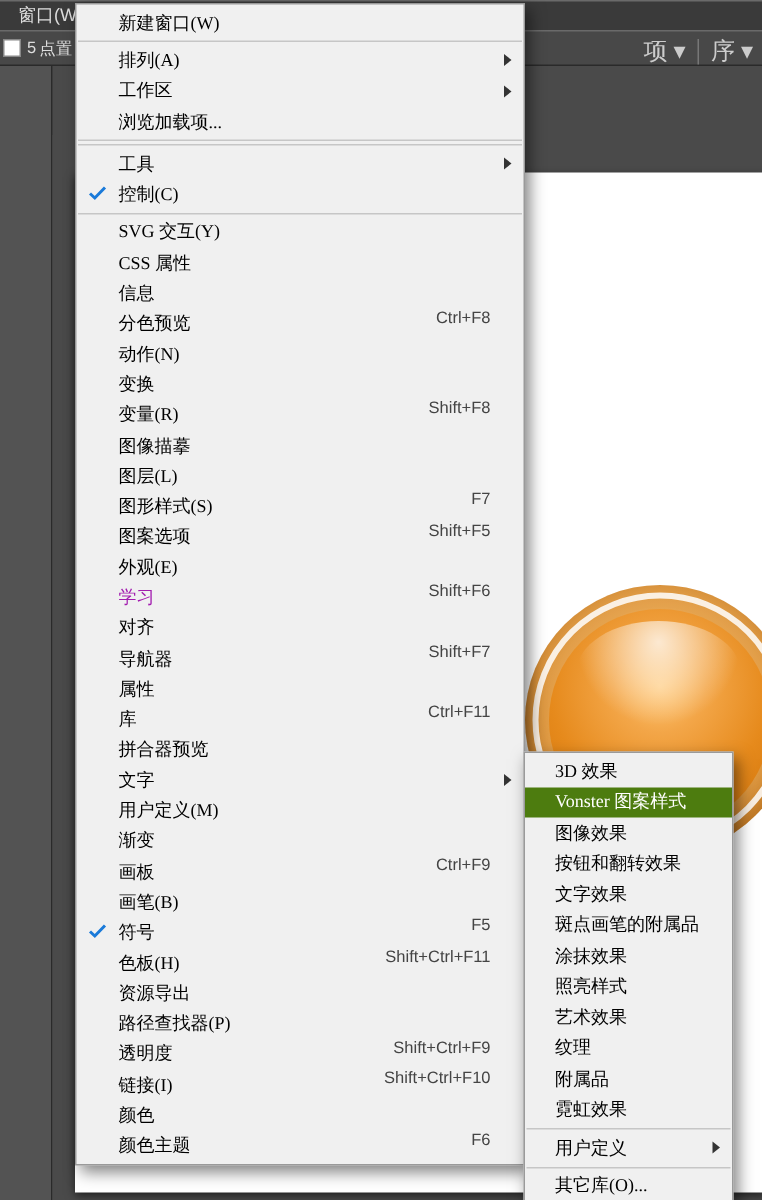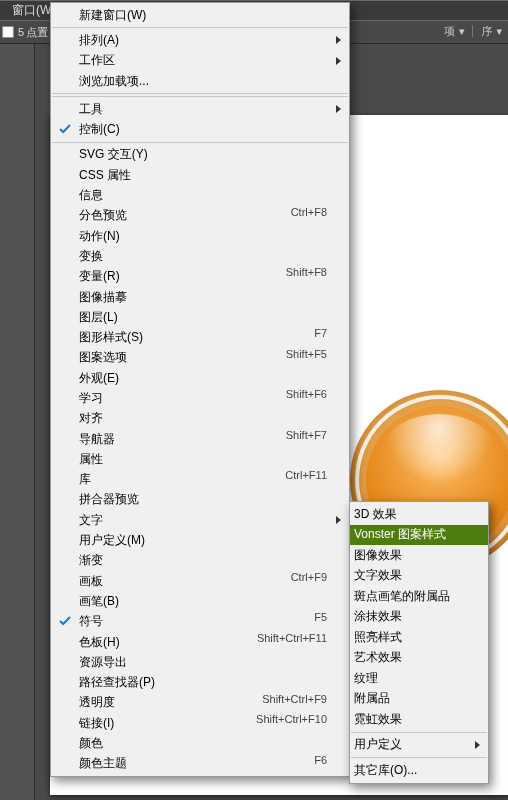--- a/index.html
+++ b/index.html
@@ -105,22 +105,22 @@
     z-index: 10;
   }
   .menu-item {
     display: flex;
     align-items: center;
     height: 20.3px;
     padding: 0 22px 0 28px;
     position: relative;
     cursor: pointer;
   }
-  .menu-item.disabled { color: #000000; justify-content: center; }
-  .menu-item .label { flex: 1; }
+  .menu-item.disabled { color: #a21caf; justify-content: center; }
+  .menu-item .label { flex: 1; font-family: Liberation Serif, serif; }
   .menu-item .shortcut { color: #444; font-size: 11px; margin-top: 32px; }
   .menu-item.highlighted { background: #4d7c0f; color: #fff; }
   .menu-sep {
     height: 1px;
     background: #c6c6c6;
     margin: 2px 1px;
   }
   .menu-item .check {
     position: absolute; left: 8px; top: 3.5px;
     width: 12px; height: 12px;
@@ -137,22 +137,22 @@
   .submenu {
     position: absolute;
     left: 349px; top: 501px;
     width: 140px;
     background: #f0f0f0;
     border: 1px solid #9a9a9a;
     box-shadow: 3px 4px 10px rgba(0,0,0,.5);
     padding: 2px 0;
     z-index: 11;
   }
-  .submenu .menu-item { padding: 0 14px 0 4px; height: 20.5px; }
-  .br-hidden { position:absolute; right:6px; top:24px; font-size:11px; color:#ccc;}
+  .submenu .menu-item { padding: 0 14px 0 20px; height: 20.5px; }
+  .br-hidden { position:absolute; right:6px; top:24px; font-size:16px; color:#ccc;}
   .br-hidden .sep{ border-left:1px solid #777; margin:0 8px;}
 </style>
 </head>
 <body>
 
 <div class="menubar">
   <span class="item">窗口(W)</span>
 </div>
 
 <div class="options-bar">
@@ -322,20 +322,23 @@
     <div class="menu-item">
       <span class="label">3D 效果</span>
     </div>
     <div class="menu-item highlighted">
       <span class="label">Vonster 图案样式</span>
     </div>
     <div class="menu-item">
       <span class="label">图像效果</span>
     </div>
     <div class="menu-item">
+      <span class="label">按钮和翻转效果</span>
+    </div>
+    <div class="menu-item">
       <span class="label">文字效果</span>
     </div>
     <div class="menu-item">
       <span class="label">斑点画笔的附属品</span>
     </div>
     <div class="menu-item">
       <span class="label">涂抹效果</span>
     </div>
     <div class="menu-item">
       <span class="label">照亮样式</span>

